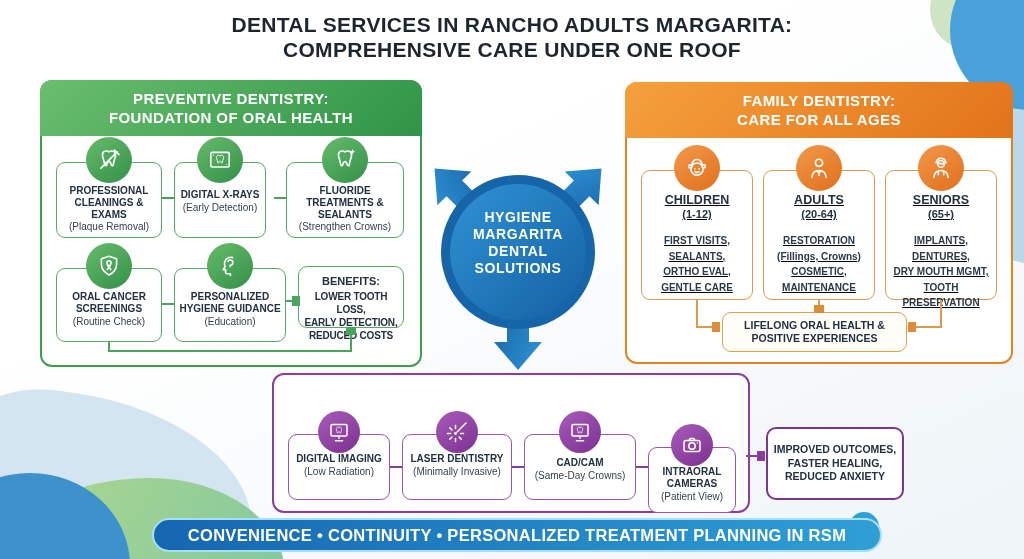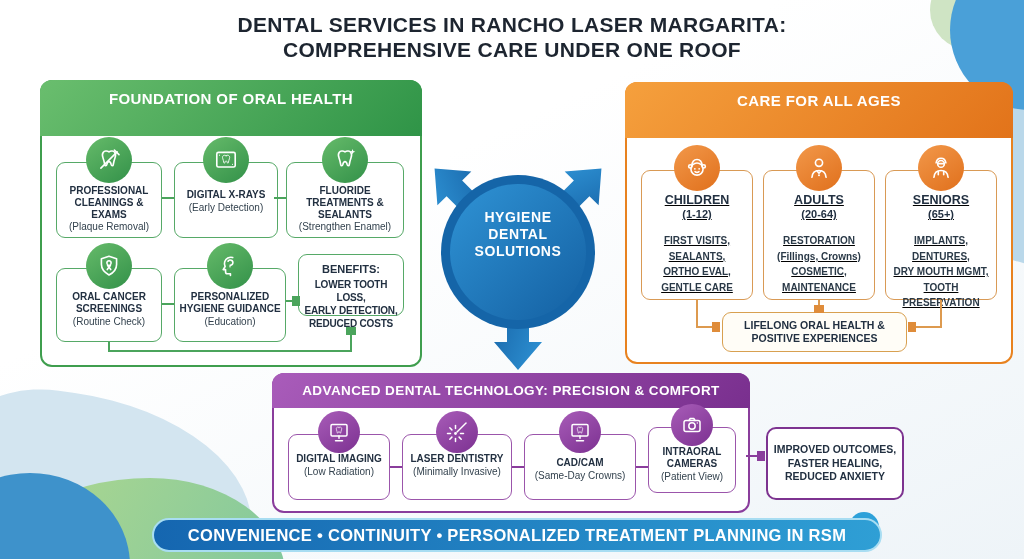--- a/index.html
+++ b/index.html
@@ -99,41 +99,42 @@
   <div class="blob blob-pale-bl"></div>
   <div class="blob blob-green-bl"></div>
   <div class="blob blob-blue-bl"></div>
   <div class="blob c-green-tr1"></div>
   <div class="blob c-green-tr2"></div>
   <div class="blob c-blue-tr2"></div>
   <div class="blob c-blue-tr1"></div>
   <div class="blob dot-blue"></div>
 
   <div class="title">
-    <div>DENTAL SERVICES IN RANCHO LASER MARGARITA:</div>
+    <div>DENTAL SERVICES IN RANCHO ADULTS MARGARITA:</div>
     <div>COMPREHENSIVE CARE UNDER ONE ROOF</div>
   </div>
 
   <div class="panel green" style="left:40px;top:80px;width:378px;height:283px;">
     <div class="phead h2line greenhead">
+      <div>PREVENTIVE DENTISTRY:</div>
       <div>FOUNDATION OF ORAL HEALTH</div>
     </div>
 
     <div class="sbox gb" style="left:14px;top:80px;width:106px;height:76px;">
       <span class="icirc ig">
         <svg width="26" height="26" viewBox="0 0 24 24">
             <path d="M12 4.5c-1.8-1.3-4.3-1-5.4.6-1 1.4-.8 3.2-.1 5 .6 1.6 1.2 3.9 1.6 6.3.2 1.1 1.5 1.2 1.8.1.3-1.3.6-3 2.1-3s1.8 1.7 2.1 3c.3 1.1 1.6 1 1.8-.1.4-2.4 1-4.7 1.6-6.3.7-1.8.9-3.6-.1-5-1.1-1.6-3.6-1.9-5.4-.6z"></path>
             <path d="M4.5 19.5 19.5 4.5"></path>
             <path d="M17 2.8l4.2 4.2"></path>
           </svg>
       </span>
       <div class="btitle">PROFESSIONAL CLEANINGS &amp; EXAMS</div>
       <div class="bsub">(Plaque Removal)</div>
     </div>
-    <div class="sbox gb" style="left:132px;top:80px;width:104px;height:76px;padding-top:26px;">
+    <div class="sbox gb" style="left:132px;top:80px;width:92px;height:76px;padding-top:26px;">
       <span class="icirc ig">
         <svg width="26" height="26" viewBox="0 0 24 24">
             <rect x="3.5" y="5" width="17" height="13.5" rx="1.5"></rect>
             <g transform="translate(5.6,5.6) scale(0.54)">
               <path d="M12 4.5c-1.8-1.3-4.3-1-5.4.6-1 1.4-.8 3.2-.1 5 .6 1.6 1.2 3.9 1.6 6.3.2 1.1 1.5 1.2 1.8.1.3-1.3.6-3 2.1-3s1.8 1.7 2.1 3c.3 1.1 1.6 1 1.8-.1.4-2.4 1-4.7 1.6-6.3.7-1.8.9-3.6-.1-5-1.1-1.6-3.6-1.9-5.4-.6z"></path>
             </g>
             <circle cx="6" cy="7.5" r="0.5" fill="#fff" stroke="none"></circle>
             <circle cx="18" cy="16" r="0.5" fill="#fff" stroke="none"></circle>
           </svg>
       </span>
@@ -141,21 +142,21 @@
       <div class="bsub">(Early Detection)</div>
     </div>
     <div class="sbox gb" style="left:244px;top:80px;width:118px;height:76px;">
       <span class="icirc ig">
         <svg width="26" height="26" viewBox="0 0 24 24">
             <path d="M12 4.5c-1.8-1.3-4.3-1-5.4.6-1 1.4-.8 3.2-.1 5 .6 1.6 1.2 3.9 1.6 6.3.2 1.1 1.5 1.2 1.8.1.3-1.3.6-3 2.1-3s1.8 1.7 2.1 3c.3 1.1 1.6 1 1.8-.1.4-2.4 1-4.7 1.6-6.3.7-1.8.9-3.6-.1-5-1.1-1.6-3.6-1.9-5.4-.6z"></path>
             <path d="M19 1.8l.7 1.8 1.8.7-1.8.7-.7 1.8-.7-1.8-1.8-.7 1.8-.7z" fill="#fff" stroke="none"></path>
           </svg>
       </span>
       <div class="btitle">FLUORIDE TREATMENTS &amp; SEALANTS</div>
-      <div class="bsub">(Strengthen Enamel)</div>
+      <div class="bsub">(Strengthen Crowns)</div>
     </div>
     <div class="line lg" style="left:120px;top:115px;width:12px;height:2px;"></div>
     <div class="line lg" style="left:232px;top:115px;width:12px;height:2px;"></div>
 
     <div class="sbox gb" style="left:14px;top:186px;width:106px;height:74px;">
       <span class="icirc ig">
         <svg width="26" height="26" viewBox="0 0 24 24">
             <path d="M12 3l7 2.3v5.2c0 4.4-2.9 7.6-7 9.8-4.1-2.2-7-5.4-7-9.8V5.3z"></path>
             <path d="M12 7.2c-1.3 0-2.1 1-1.9 2.2.2 1 1 2 1.9 3.4.9-1.4 1.7-2.4 1.9-3.4.2-1.2-.6-2.2-1.9-2.2z"></path>
             <path d="M10.7 11.4l2.9 3.9"></path>
@@ -169,38 +170,39 @@
       <span class="icirc ig">
         <svg width="26" height="26" viewBox="0 0 24 24">
             <path d="M14.5 4.2a6 6 0 0 0-7.4 3.9c-.5 1.6-.2 3.1.4 4.4l-1.8 2.9h2.2v2.1c0 .9.7 1.6 1.6 1.6h2.9v1.7"></path>
             <path d="M10.2 7.6c.8-1.2 2.4-1.5 3.5-.7 1.1.8 1.3 2.3.5 3.4-.5.7-1.3 1-2.1 1"></path>
             <circle cx="12" cy="12.6" r="0.7" fill="#fff" stroke="none"></circle>
           </svg>
       </span>
       <div class="btitle">PERSONALIZED HYGIENE GUIDANCE</div>
       <div class="bsub">(Education)</div>
     </div>
-    <div class="sbox gb benefits" style="left:256px;top:172px;width:106px;height:62px;">
+    <div class="sbox gb benefits" style="left:256px;top:184px;width:106px;height:62px;">
       <div class="btitle">BENEFITS:</div>
       <div class="bbody pre">LOWER TOOTH LOSS,
 EARLY DETECTION,
 REDUCED COSTS</div>
     </div>
     <div class="line lg" style="left:120px;top:221px;width:12px;height:2px;"></div>
     <div class="line lg" style="left:244px;top:218px;width:8px;height:2px;"></div>
     <div class="tri tr-r cg" style="left:250px;top:214px;"></div>
 
     <div class="line lg" style="left:66px;top:260px;width:2px;height:10px;"></div>
     <div class="line lg" style="left:66px;top:268px;width:244px;height:2px;"></div>
     <div class="line lg" style="left:308px;top:252px;width:2px;height:18px;"></div>
     <div class="tri tr-u cg" style="left:304px;top:245px;"></div>
   </div>
 
   <div class="panel orange" style="left:625px;top:82px;width:384px;height:278px;">
     <div class="phead h2line orangehead">
+      <div>FAMILY DENTISTRY:</div>
       <div>CARE FOR ALL AGES</div>
     </div>
 
     <div class="sbox ob" style="left:14px;top:86px;width:112px;height:130px;">
       <span class="icirc io">
         <svg width="26" height="26" viewBox="0 0 24 24">
             <circle cx="12" cy="13" r="5.6"></circle>
             <path d="M7.2 10c.3-3.7 2.2-5.8 4.8-5.8S16.5 6.3 16.8 10"></path>
             <circle cx="10" cy="12.7" r="0.8" fill="#fff" stroke="none"></circle>
             <circle cx="14" cy="12.7" r="0.8" fill="#fff" stroke="none"></circle>
@@ -277,26 +279,26 @@
     <g fill="url(#hubArrow)">
       <polygon points="111,124 111,34 98,34 122,6 146,34 133,34 133,124" transform="rotate(-45 122 124)"></polygon>
       <polygon points="111,124 111,34 98,34 122,6 146,34 133,34 133,124" transform="rotate(45 122 124)"></polygon>
       <polygon points="111,124 111,34 98,34 122,6 146,34 133,34 133,124" transform="rotate(180 122 124)"></polygon>
     </g>
     <circle cx="122" cy="124" r="77" fill="#1565a8"></circle>
     <circle cx="122" cy="124" r="68" fill="url(#hubFill)"></circle>
   </svg>
   <div class="hub-text">
     <span>HYGIENE</span>
+    <span>MARGARITA</span>
     <span>DENTAL</span>
     <span>SOLUTIONS</span>
   </div>
 
   <div class="panel purple" style="left:272px;top:373px;width:474px;height:136px;">
-    <div class="phead h1line purplehead">ADVANCED DENTAL TECHNOLOGY: PRECISION &amp; COMFORT</div>
 
     <div class="sbox pb" style="left:14px;top:59px;width:102px;height:66px;padding-top:18px;">
       <span class="icirc small ip">
         <svg width="24" height="24" viewBox="0 0 24 24">
             <rect x="4" y="4.5" width="16" height="11.5" rx="1.2"></rect>
             <g transform="translate(6.6,5.4) scale(0.45)">
               <path d="M12 4.5c-1.8-1.3-4.3-1-5.4.6-1 1.4-.8 3.2-.1 5 .6 1.6 1.2 3.9 1.6 6.3.2 1.1 1.5 1.2 1.8.1.3-1.3.6-3 2.1-3s1.8 1.7 2.1 3c.3 1.1 1.6 1 1.8-.1.4-2.4 1-4.7 1.6-6.3.7-1.8.9-3.6-.1-5-1.1-1.6-3.6-1.9-5.4-.6z"></path>
             </g>
             <path d="M12 16v2.3"></path>
             <path d="M8.5 20.8h7"></path>
@@ -329,21 +331,21 @@
             <g transform="translate(6.6,5.4) scale(0.45)">
               <path d="M12 4.5c-1.8-1.3-4.3-1-5.4.6-1 1.4-.8 3.2-.1 5 .6 1.6 1.2 3.9 1.6 6.3.2 1.1 1.5 1.2 1.8.1.3-1.3.6-3 2.1-3s1.8 1.7 2.1 3c.3 1.1 1.6 1 1.8-.1.4-2.4 1-4.7 1.6-6.3.7-1.8.9-3.6-.1-5-1.1-1.6-3.6-1.9-5.4-.6z"></path>
             </g>
             <path d="M12 16v2.3"></path>
             <path d="M8.5 20.8h7"></path>
           </svg>
       </span>
       <div class="btitle">CAD/CAM</div>
       <div class="bsub">(Same-Day Crowns)</div>
     </div>
-    <div class="sbox pb" style="left:374px;top:52px;width:88px;height:66px;padding-top:18px;">
+    <div class="sbox pb" style="left:374px;top:72px;width:88px;height:66px;padding-top:18px;">
       <span class="icirc small ip">
         <svg width="24" height="24" viewBox="0 0 24 24">
             <rect x="4" y="7.5" width="16" height="11" rx="2"></rect>
             <path d="M9 7.5l1.2-2h3.6L15 7.5"></path>
             <circle cx="12" cy="13" r="3.2"></circle>
             <circle cx="17.3" cy="10" r="0.7" fill="#fff" stroke="none"></circle>
           </svg>
       </span>
       <div class="btitle">INTRAORAL CAMERAS</div>
       <div class="bsub">(Patient View)</div>

